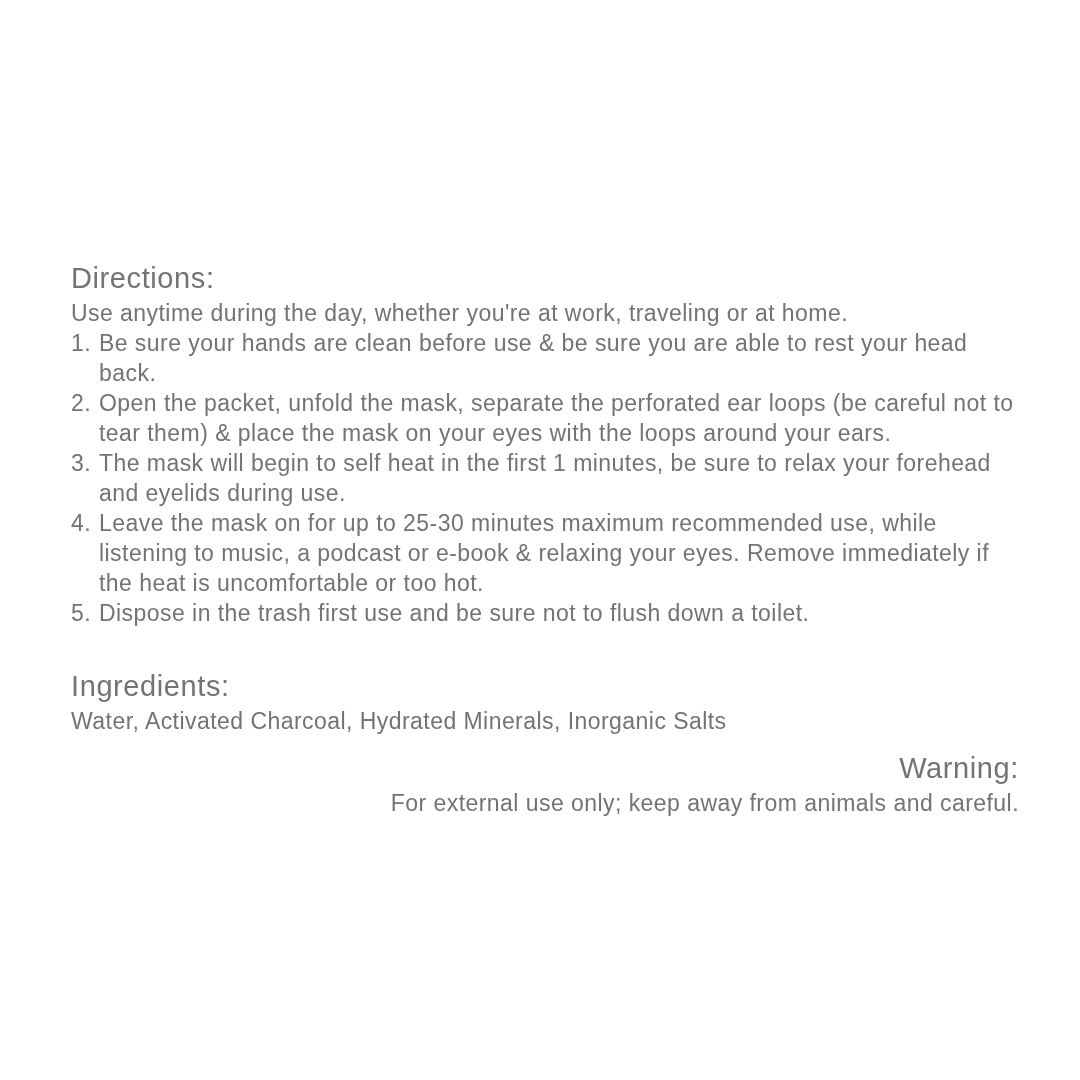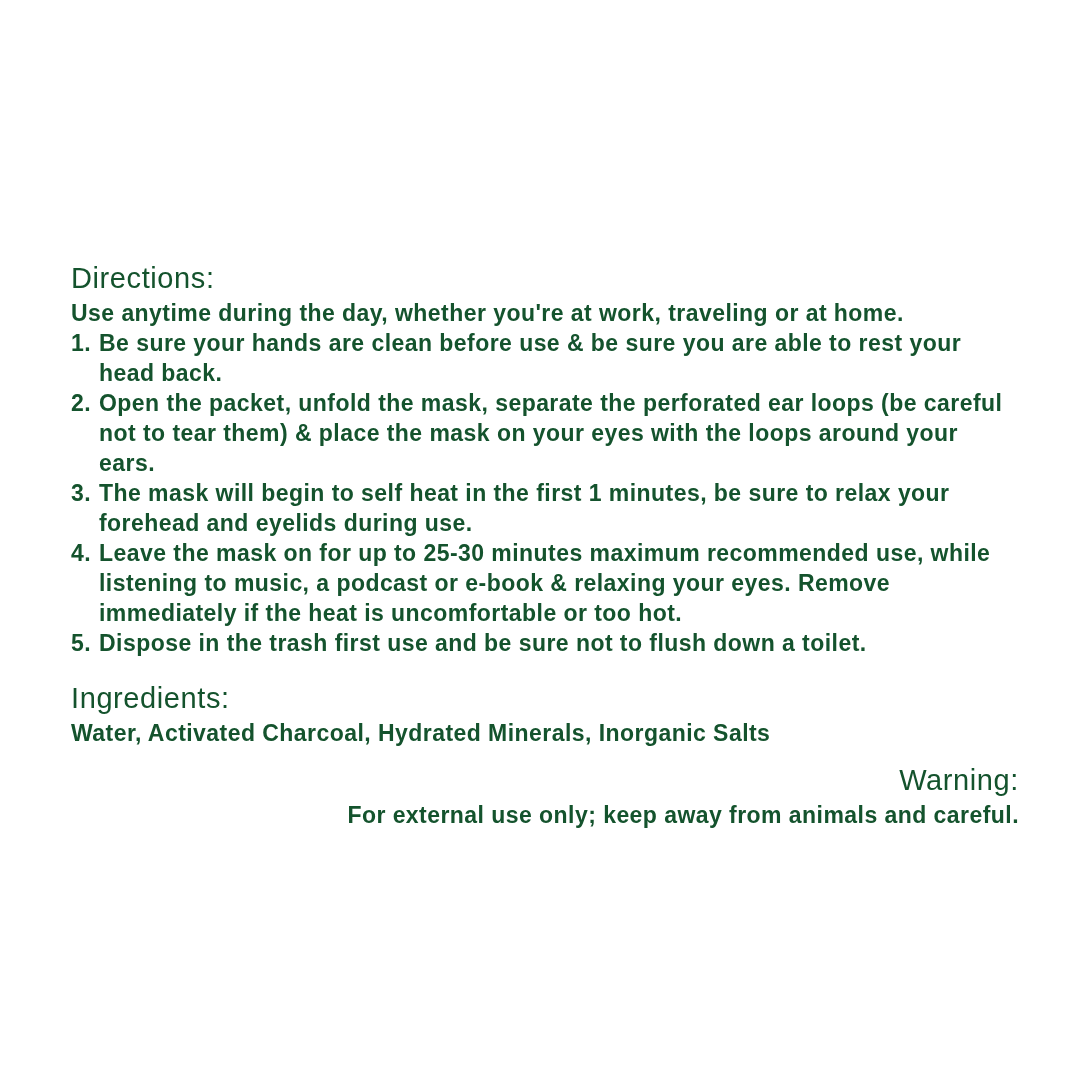--- a/index.html
+++ b/index.html
@@ -12,52 +12,52 @@
     background: #ffffff;
     position: relative;
     overflow: hidden;
     font-family: "Liberation Sans", sans-serif;
   }
   .label-panel {
     position: absolute;
     left: 71px;
     top: 260px;
     width: 948px;
-    color: #14532d;
+    color: #737373;
   }
   .section-heading {
     font-size: 29px;
     font-weight: 500;
     line-height: 36px;
     letter-spacing: 0.6px;
     margin: 0;
   }
   .body-text {
     font-size: 23px;
-    font-weight: 700;
+    font-weight: 400;
     line-height: 30px;
     letter-spacing: 0.45px;
     margin: 0;
   }
   .steps {
     margin: 0;
     padding: 0;
     list-style: none;
   }
   .step {
     position: relative;
     padding-left: 28px;
   }
   .step-number {
     position: absolute;
     left: 0;
     top: 0;
   }
   .section-ingredients {
-    margin-top: 22px;
+    margin-top: 40px;
   }
   .section-warning {
     margin-top: 14px;
     text-align: right;
   }
   .heading-gap {
     margin-bottom: 2px;
   }
 </style>
 </head>

